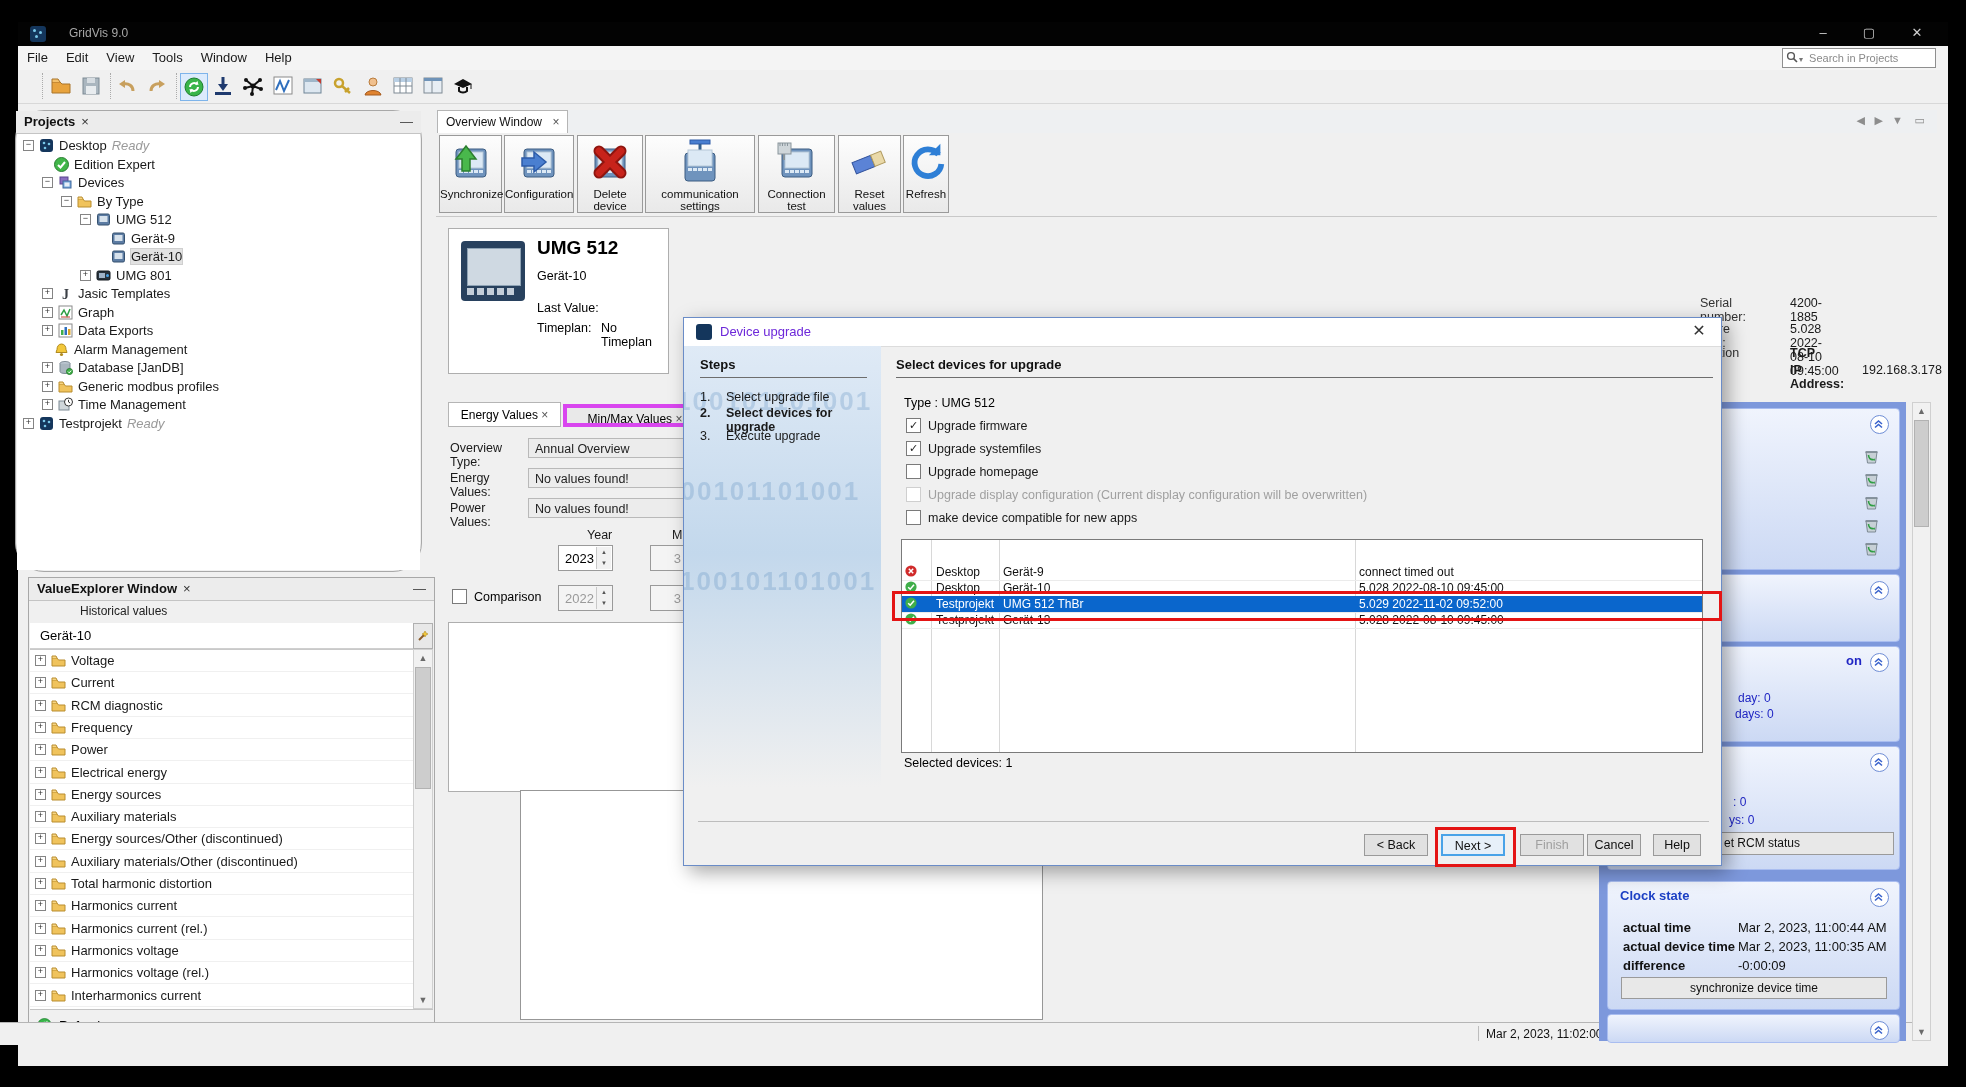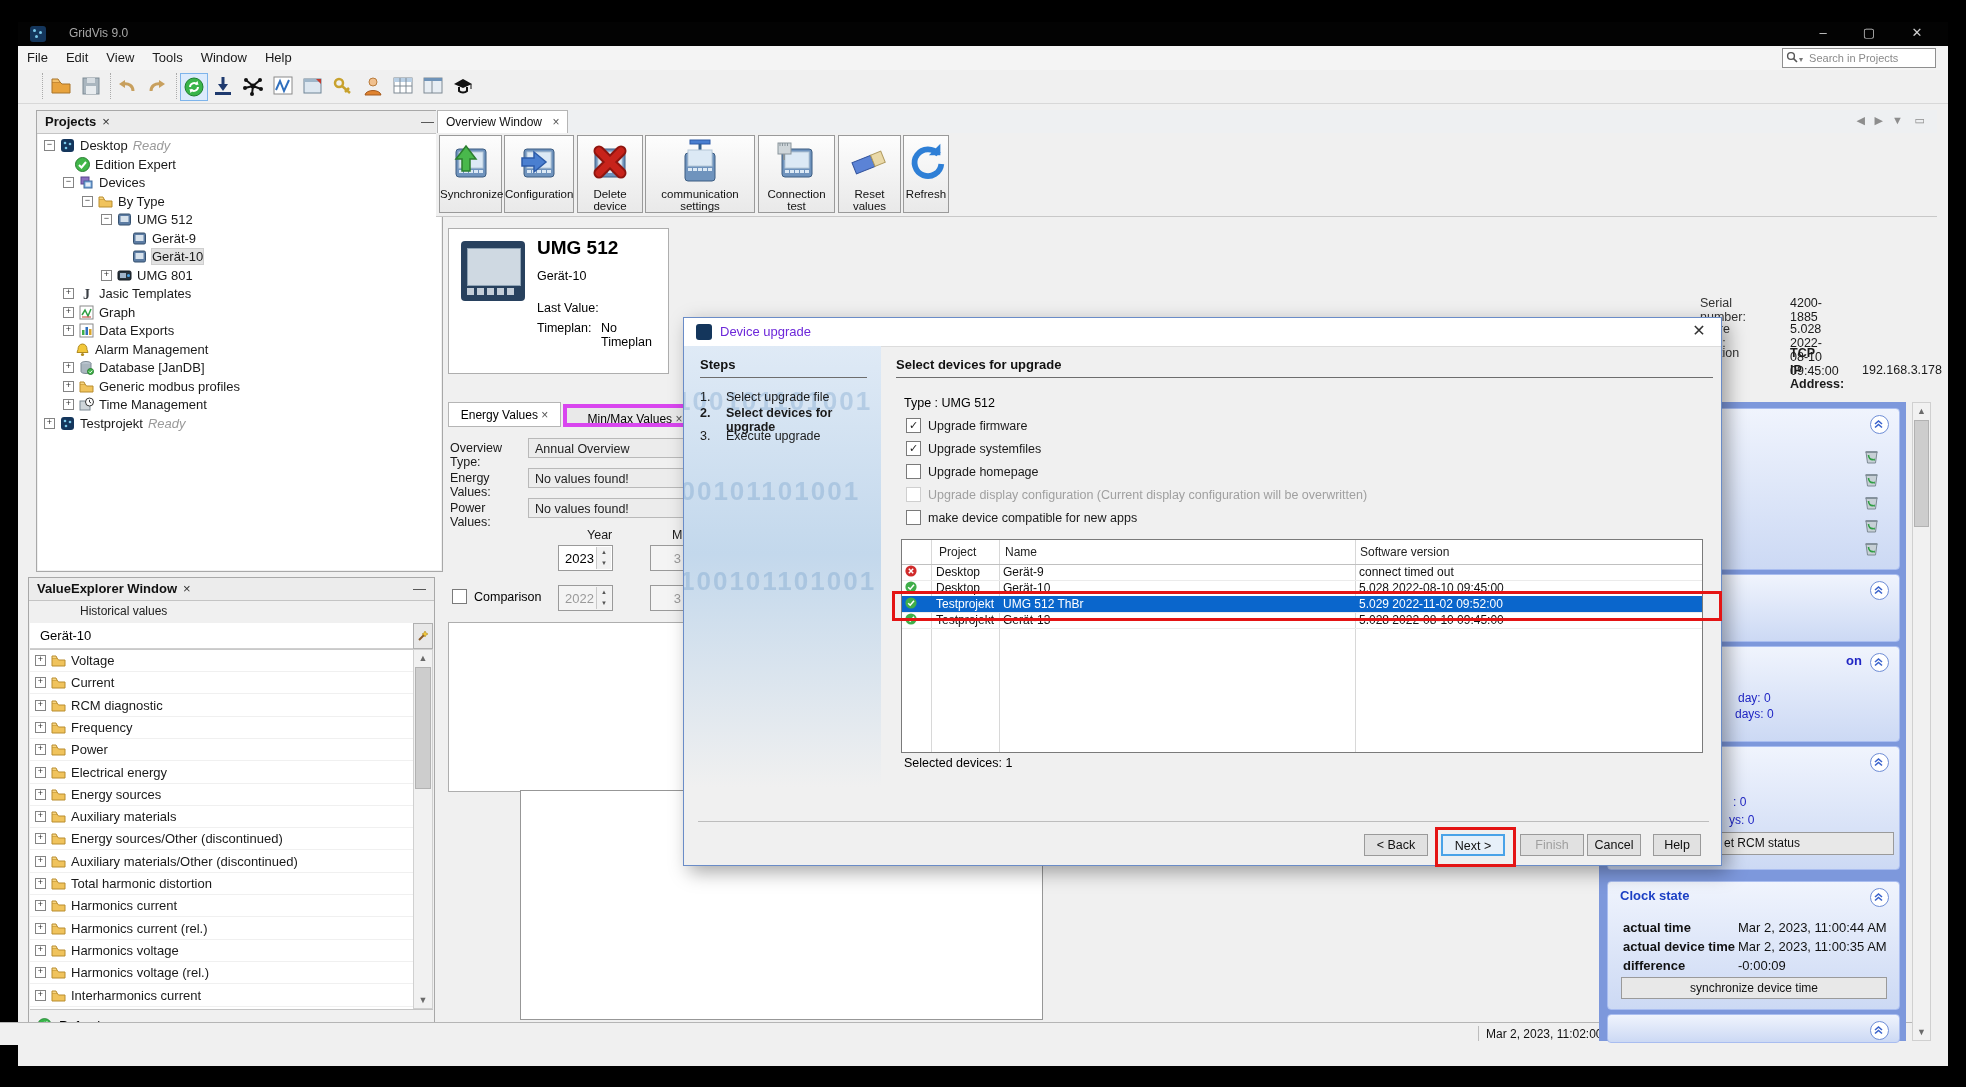--- a/index.html
+++ b/index.html
@@ -231,21 +231,21 @@
         <span class="ticonbtn " style="left:432px">
           <svg width="22" height="22" viewBox="0 0 22 22">
             <path d="M2 9l9-5 9 5-9 4z" fill="#111"></path>
             <path d="M7 12v4c2 2 6 2 8 0v-4" fill="none" stroke="#111" stroke-width="2"></path>
             <path d="M19 9v5" stroke="#111"></path>
           </svg>
         </span>
       </div>
   </div>
 
-  <div class="abs panel" style="left:36px;top:110px;width:405px;height:460px;">
+  <div class="abs panel" style="left:15px;top:110px;width:405px;height:460px;border-radius:29px;">
     <div class="ptitle">
       <span>Projects</span><span class="x">×</span>
       <span class="minim">—</span>
     </div>
     <div id="projects-body">
         <div class="trow" style="top:2px;padding-left:6px">
      <span class="expander">−</span>
           <span class="tico">
             <svg width="15" height="15" viewBox="0 0 15 15">
               <rect x="1" y="1" width="13" height="13" rx="3" fill="#14365c"></rect>
@@ -967,25 +967,20 @@
         </div>
         <div class="dlg-check " style="left:222px;top:192px">
    <span class="cbox "></span>
    <span class="lbl">make device compatible for new apps</span>
         </div>
       </div>
     <div id="dlg-table">
       <div class="colline" style="left:29px"></div>
       <div class="colline" style="left:97px"></div>
       <div class="colline" style="left:453px"></div>
-      <div class="thead">
-        <span style="position:absolute;left:37px;top:5px">Project</span>
-        <span style="position:absolute;left:103px;top:5px">Name</span>
-        <span style="position:absolute;left:458px;top:5px">Software version</span>
-      </div>
       <div id="dlg-rows">
           <div class="drow " style="top:24px">
    <span class="stico err" style="border:none;background:none;left:3px;top:1px">
               <svg width="12" height="12" viewBox="0 0 12 12">
                 <circle cx="6" cy="6" r="5.6" fill="#d02b2b"></circle>
                 <path d="M3.8 3.8l4.4 4.4M8.2 3.8L3.8 8.2" stroke="#fff" stroke-width="1.5"></path>
               </svg>
             </span>
    <span style="position:absolute;left:34px;top:1px">Desktop</span>
    <span style="position:absolute;left:101px;top:1px">Gerät-9</span>

